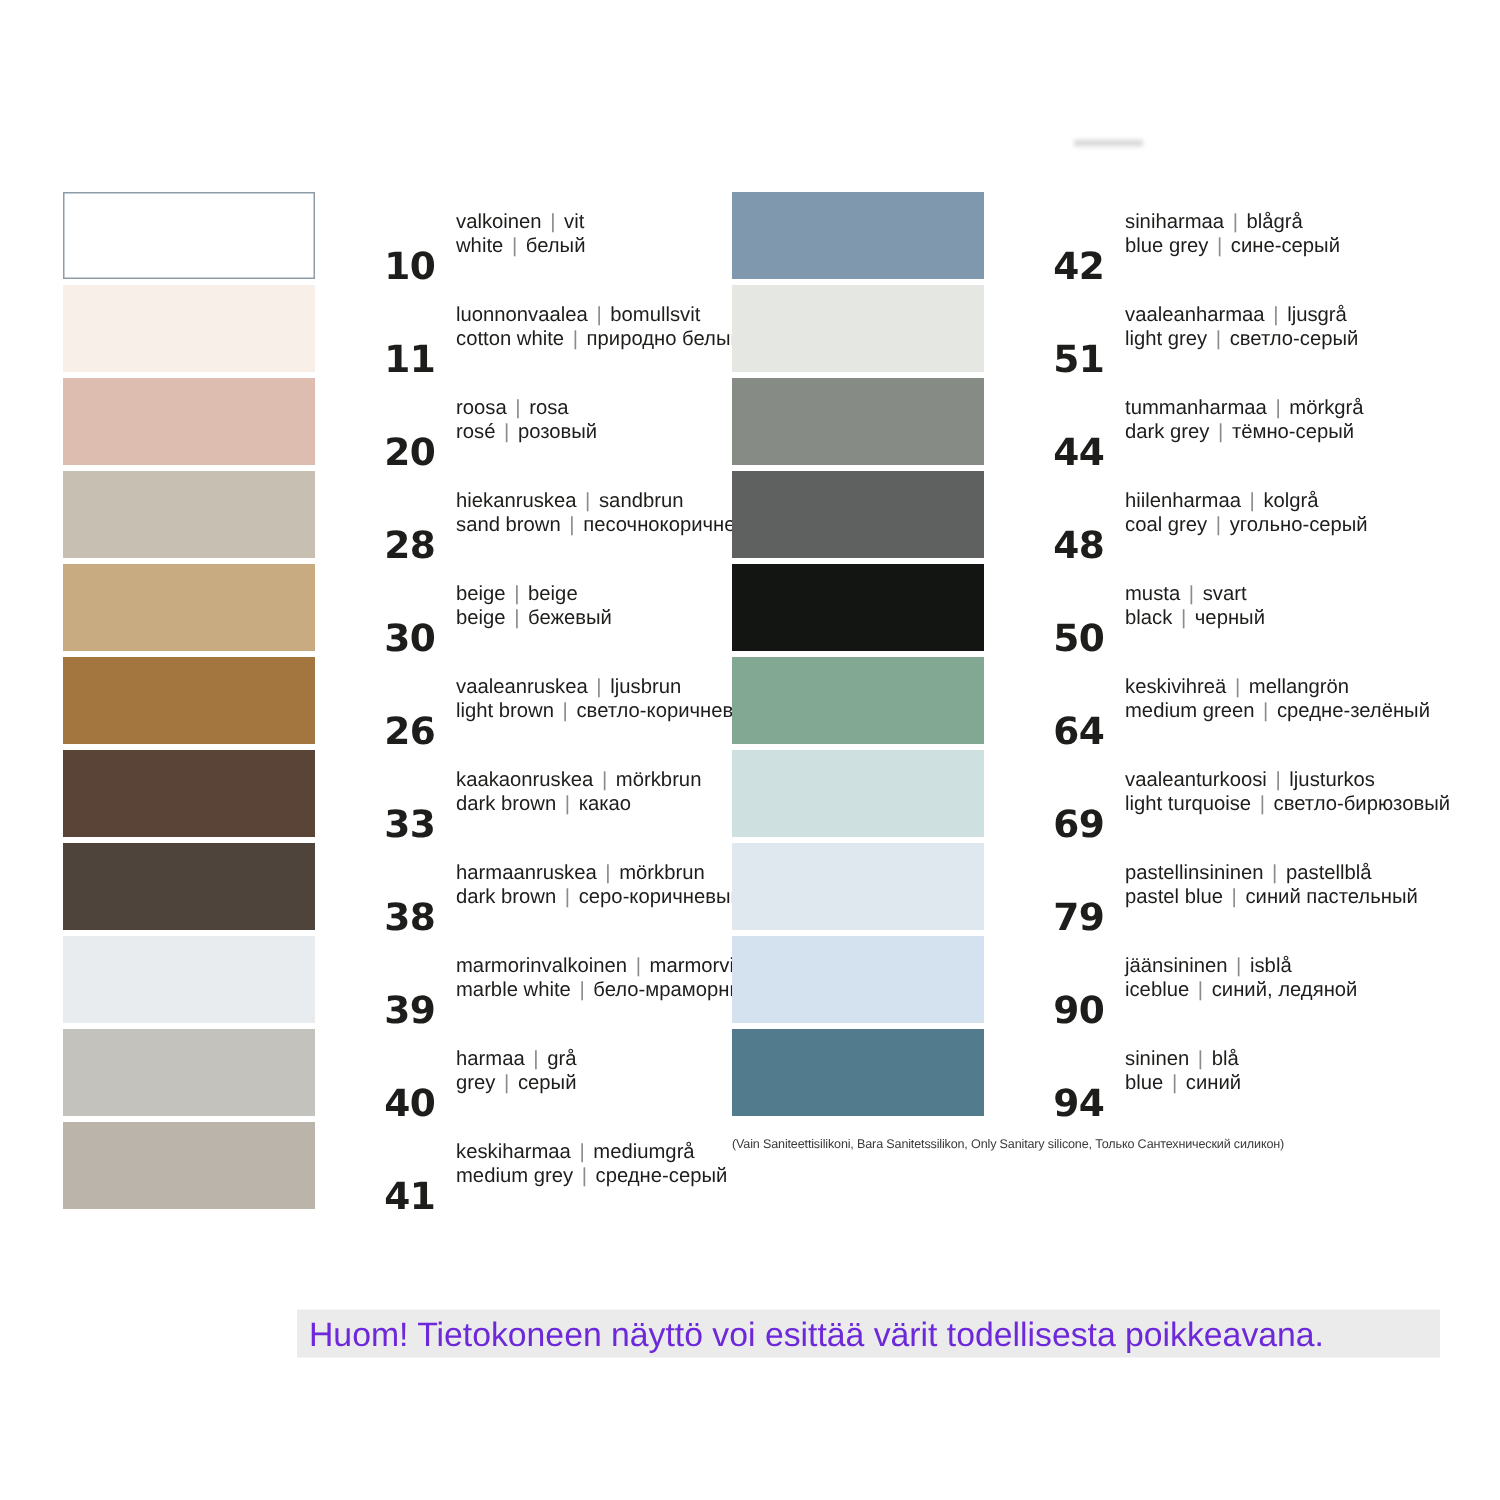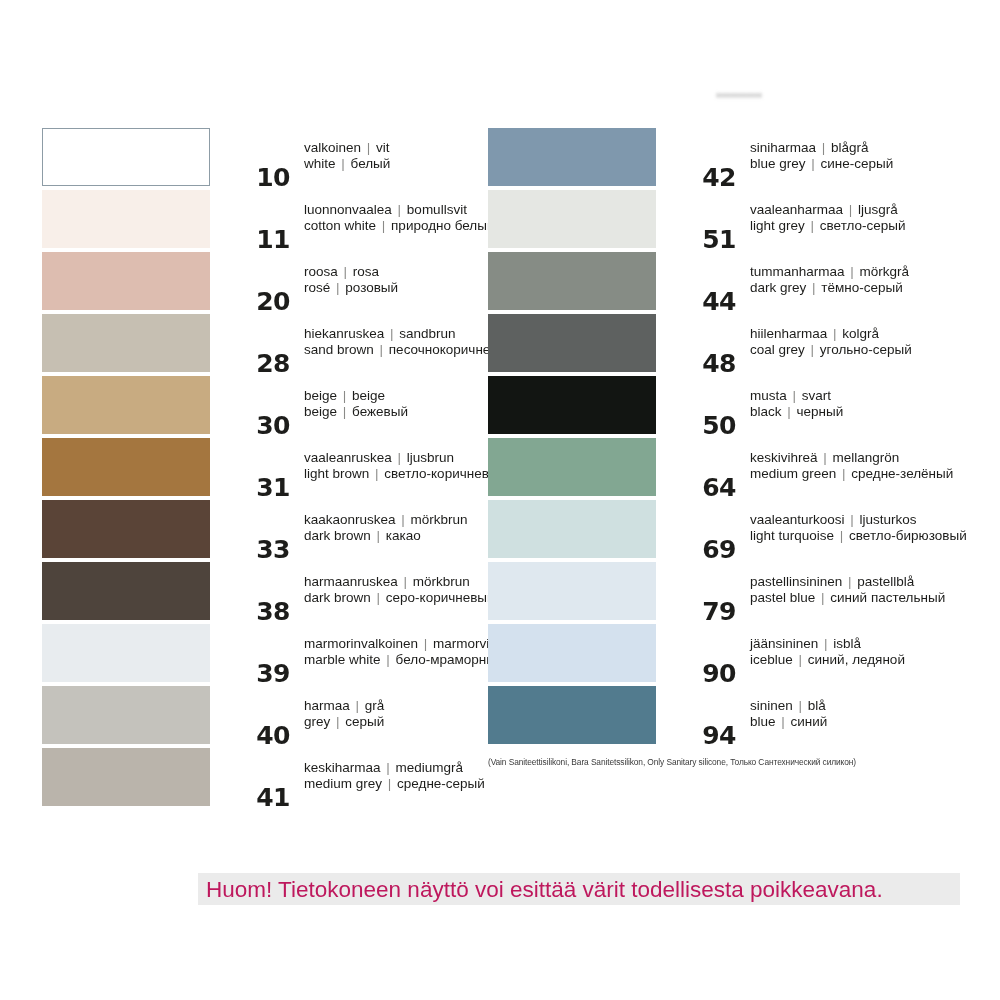--- a/index.html
+++ b/index.html
@@ -110,21 +110,21 @@
     width: 762px;
     height: 32px;
     background: #ebebeb;
   }
   .notice-text {
     position: absolute;
     left: 8px;
     top: 2px;
     font-size: 22.5px;
     line-height: 29px;
-    color: #be185d;
+    color: #6d28d9;
     white-space: nowrap;
   }
 </style>
 </head>
 <body>
 
 <div id="chart-root">
 
   <div class="smudge"></div>
 
@@ -164,21 +164,21 @@
       <div class="swatch-row">
         <div class="swatch" style="background: rgb(200, 171, 129);"></div>
         <div class="code">30</div>
         <div class="names">
           <span class="line1">beige <span class="sep">|</span> beige</span>
           <span class="line2">beige <span class="sep">|</span> бежевый</span>
         </div>
       </div>
       <div class="swatch-row">
         <div class="swatch" style="background: rgb(164, 118, 63);"></div>
-        <div class="code">31</div>
+        <div class="code">26</div>
         <div class="names">
           <span class="line1">vaaleanruskea <span class="sep">|</span> ljusbrun</span>
           <span class="line2">light brown <span class="sep">|</span> светло-коричневый</span>
         </div>
       </div>
       <div class="swatch-row">
         <div class="swatch" style="background: rgb(90, 68, 55);"></div>
         <div class="code">33</div>
         <div class="names">
           <span class="line1">kaakaonruskea <span class="sep">|</span> mörkbrun</span>

